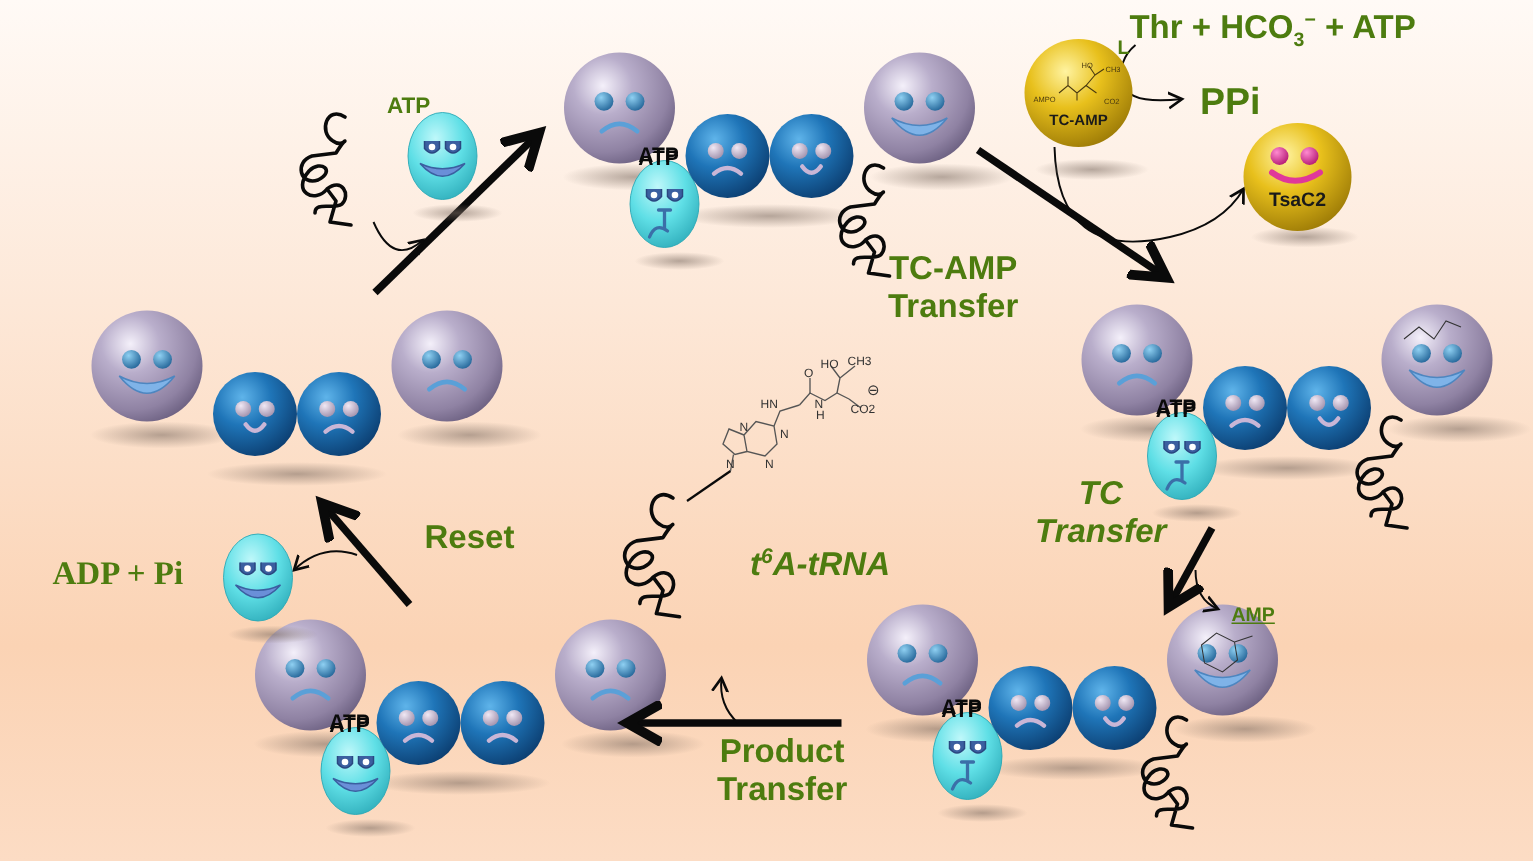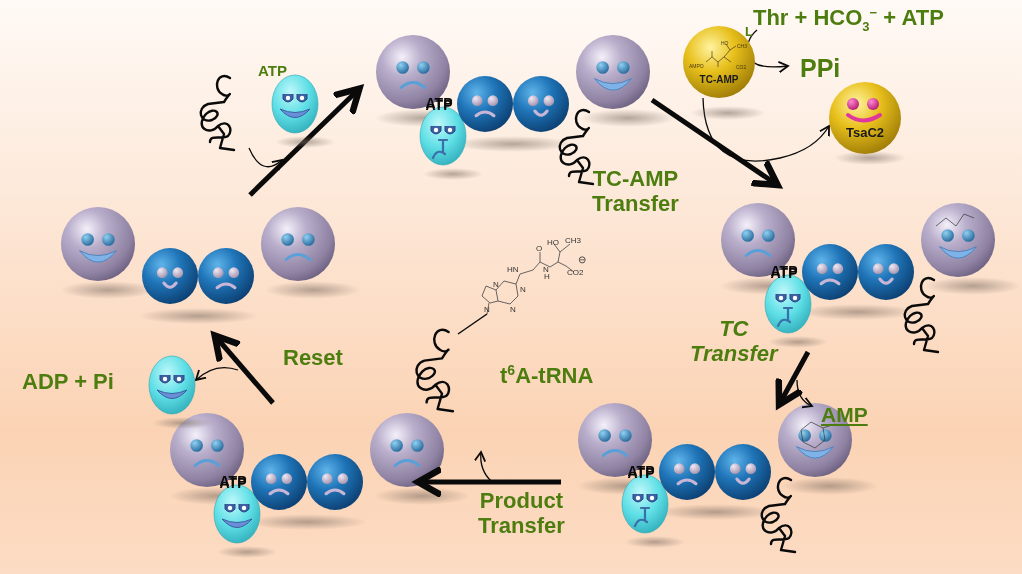--- a/index.html
+++ b/index.html
@@ -405,26 +405,26 @@
 
 <div class="lbl center big" style="left:592px; top:167px;">
   <div>TC-AMP</div>
   <div>Transfer</div>
 </div>
 
 <div class="lbl center big" style="left:690px; top:317px;font-style:italic;">
   <div>TC</div>
   <div>Transfer</div>
 </div>
-<div class="lbl mid" style="left:821px; top:403px; font-size:21px;text-decoration:underline;">AMP</div>
+<div class="lbl mid" style="left:821px; top:403px; font-size:13px;text-decoration:underline;">AMP</div>
 
 <div class="lbl center big" style="left:444px; top:489px;margin-left:34px;">
   <div>Product</div>
   <div>Transfer</div>
 </div>
 
 <div class="lbl big" style="left:283px; top:346px;">Reset</div>
 
-<div class="lbl big" style="left:22px; top:370px;">ADP + Pi</div>
-
-<div class="lbl big" style="left:500px; top:363px;">
+<div class="lbl big" style="left:35px; top:370px;font-family:Liberation Serif, serif;">ADP + Pi</div>
+
+<div class="lbl big" style="left:500px; top:363px;font-style:italic;">
   <span>t</span><sup style="font-size:14px;">6</sup><span>A-tRNA</span>
 </div>
 
 </body></html>

